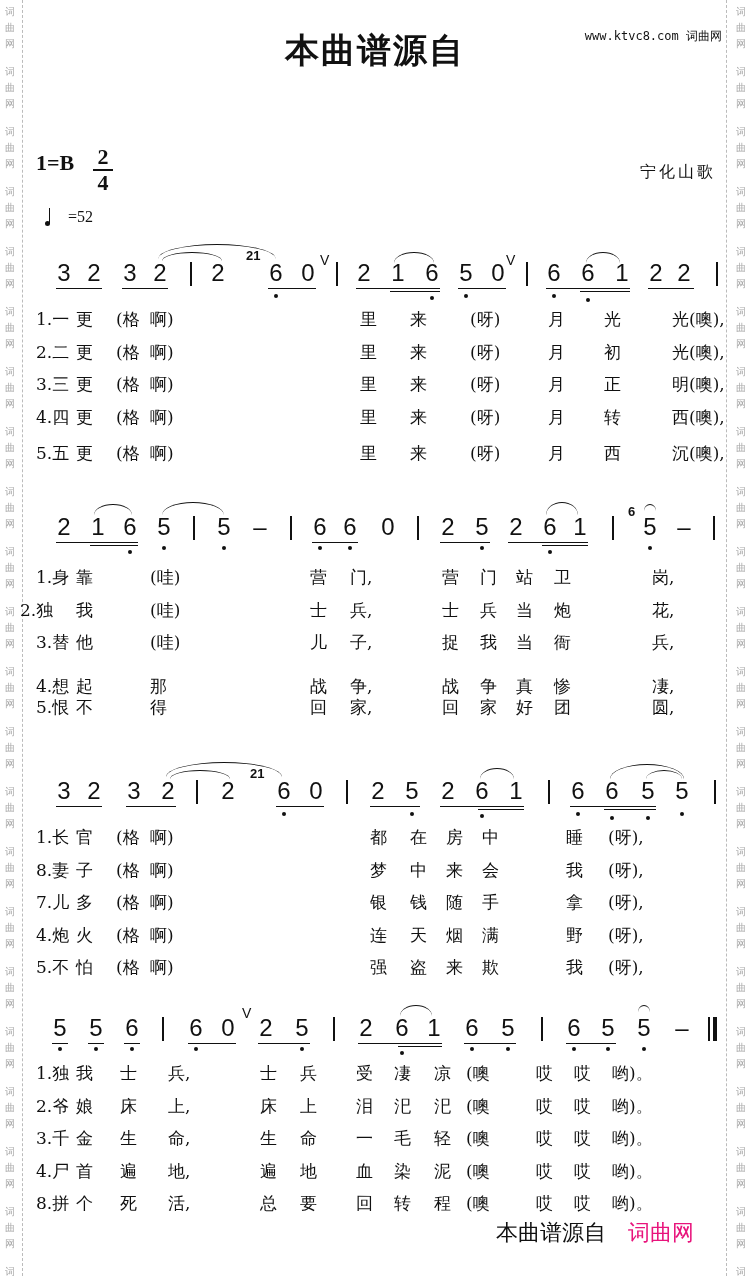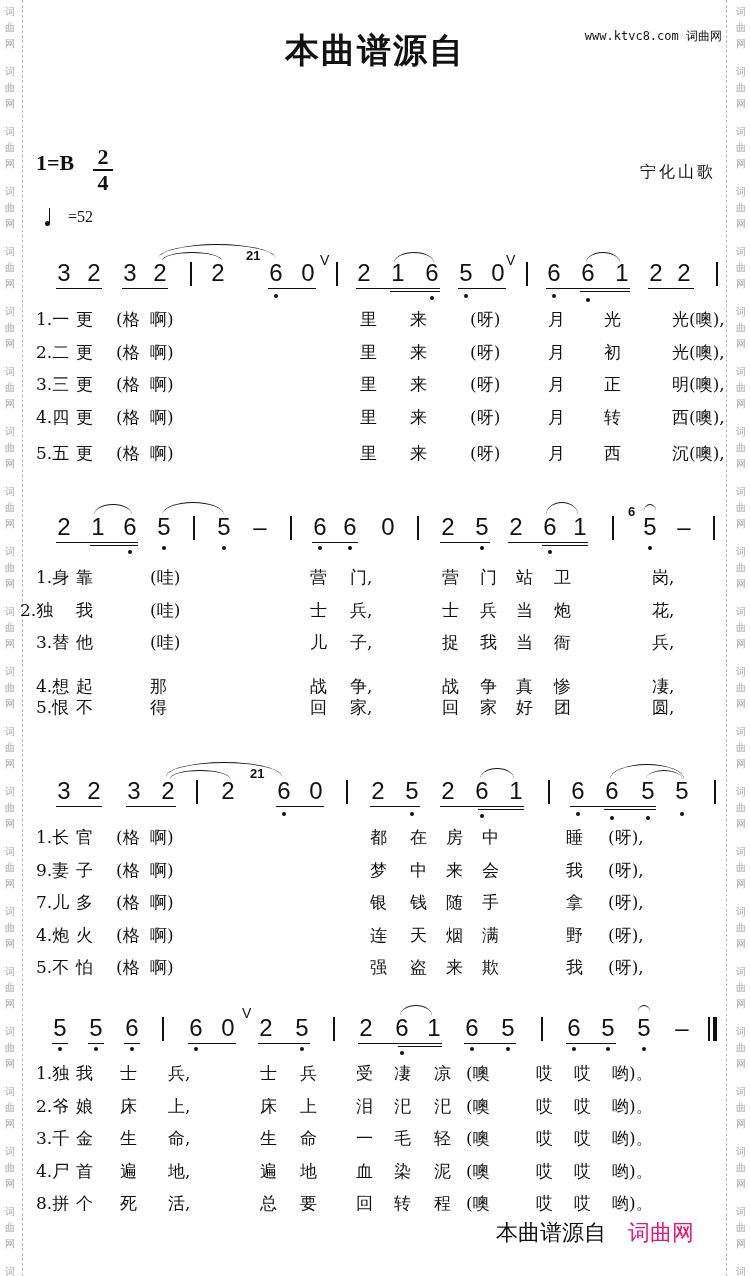--- a/index.html
+++ b/index.html
@@ -490,21 +490,21 @@
       <span style="left: 116px;">(格</span>
       <span style="left: 150px;">啊)</span>
       <span style="left: 370px;">都</span>
       <span style="left: 410px;">在</span>
       <span style="left: 446px;">房</span>
       <span style="left: 482px;">中</span>
       <span style="left: 566px;">睡</span>
       <span style="left: 608px;">(呀),</span>
     </div>
     <div class="lyr" style="top: 858.5px;">
-      <span style="left: 36px;">9.妻</span>
+      <span style="left: 36px;">8.妻</span>
       <span style="left: 76px;">子</span>
       <span style="left: 116px;">(格</span>
       <span style="left: 150px;">啊)</span>
       <span style="left: 370px;">梦</span>
       <span style="left: 410px;">中</span>
       <span style="left: 446px;">来</span>
       <span style="left: 482px;">会</span>
       <span style="left: 566px;">我</span>
       <span style="left: 608px;">(呀),</span>
     </div>

